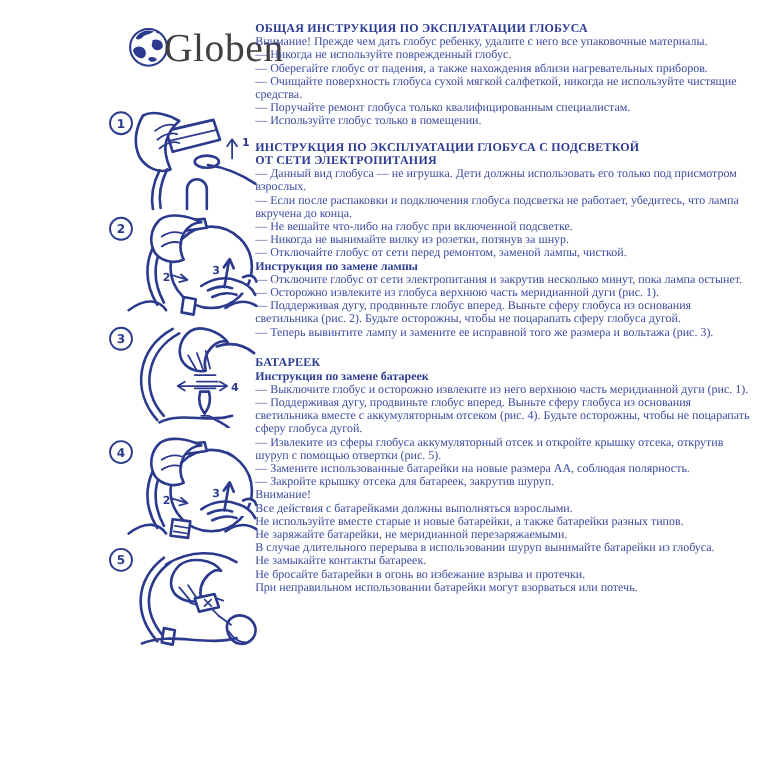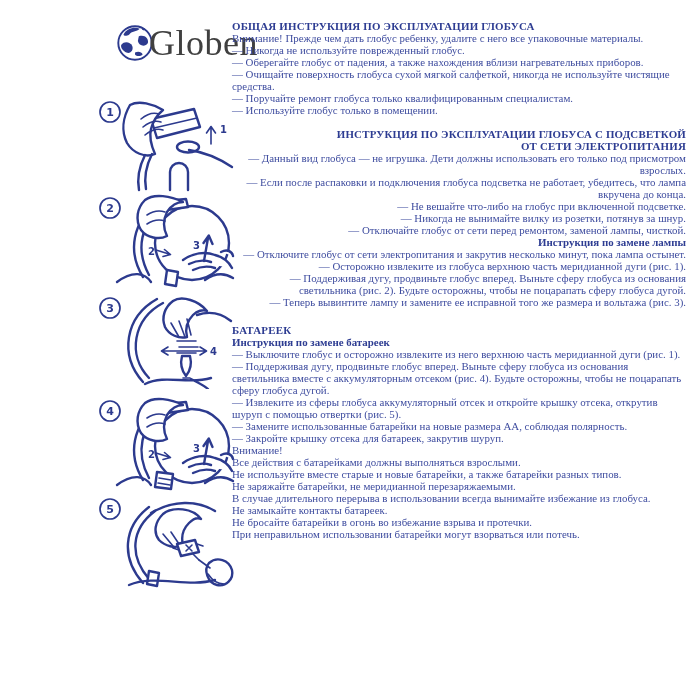--- a/index.html
+++ b/index.html
@@ -31,21 +31,21 @@
 
   
   .text-col{
     position:absolute;left:232px;top:20px;width:454px;
     font-size:10.9px;line-height:12px;color:#3e4c9f;
   }
   .text-col p{margin:0;}
   .sec-heading{font-weight:bold;color:#2d3c92;letter-spacing:.2px;}
   .subheading{font-weight:bold;color:#2d3c92;}
   .section{margin:0;}
-  .section.gap-sm{margin-top:12px;text-align:right;}
+  .section.gap-sm{margin-top:12px;}
   .section.gap-md{margin-top:16px;}
 </style>
 </head>
 <body>
 
 <div class="page">
 
   <div class="logo">
     <svg viewBox="0 0 44 44" aria-hidden="true">
       <circle cx="22" cy="22" r="17.5" fill="#ffffff" stroke="#2c3a8e" stroke-width="2"></circle>
@@ -181,20 +181,20 @@
       <p class="subheading">Инструкция по замене батареек</p>
       <p>— Выключите глобус и осторожно извлеките из него верхнюю часть меридианной дуги (рис. 1).</p>
       <p>— Поддерживая дугу, продвиньте глобус вперед. Выньте сферу глобуса из основания светильника вместе с аккумуляторным отсеком (рис. 4). Будьте осторожны, чтобы не поцарапать сферу глобуса дугой.</p>
       <p>— Извлеките из сферы глобуса аккумуляторный отсек и откройте крышку отсека, открутив шуруп с помощью отвертки (рис. 5).</p>
       <p>— Замените использованные батарейки на новые размера АА, соблюдая полярность.</p>
       <p>— Закройте крышку отсека для батареек, закрутив шуруп.</p>
       <p>Внимание!</p>
       <p>Все действия с батарейками должны выполняться взрослыми.</p>
       <p>Не используйте вместе старые и новые батарейки, а также батарейки разных типов.</p>
       <p>Не заряжайте батарейки, не меридианной перезаряжаемыми.</p>
-      <p>В случае длительного перерыва в использовании всегда вынимайте избежание из глобуса.</p>
+      <p>В случае длительного перерыва в использовании шуруп вынимайте батарейки из глобуса.</p>
       <p>Не замыкайте контакты батареек.</p>
       <p>Не бросайте батарейки в огонь во избежание взрыва и протечки.</p>
       <p>При неправильном использовании батарейки могут взорваться или потечь.</p>
     </div>
 
   </div>
 </div>
 
 </body></html>

